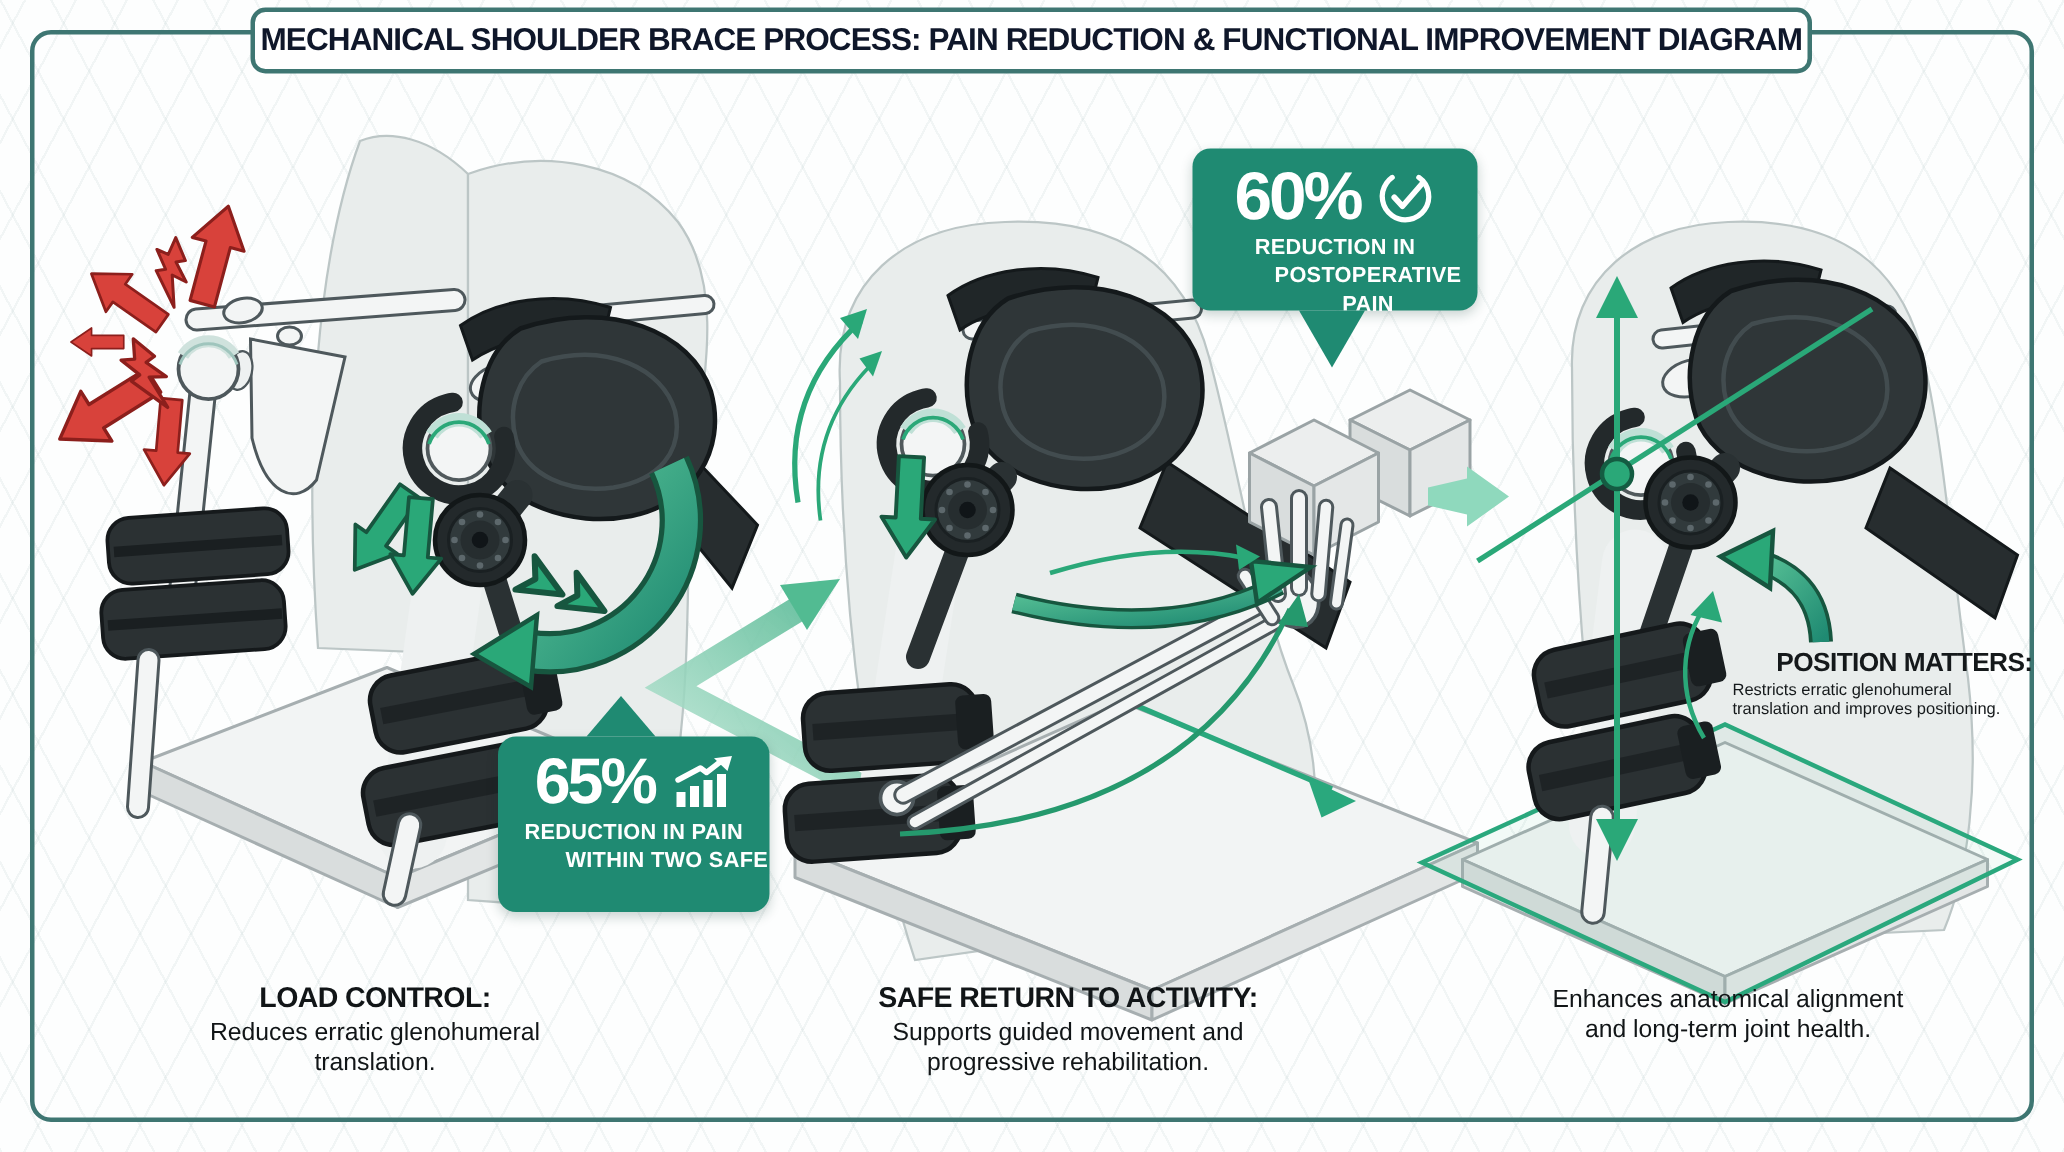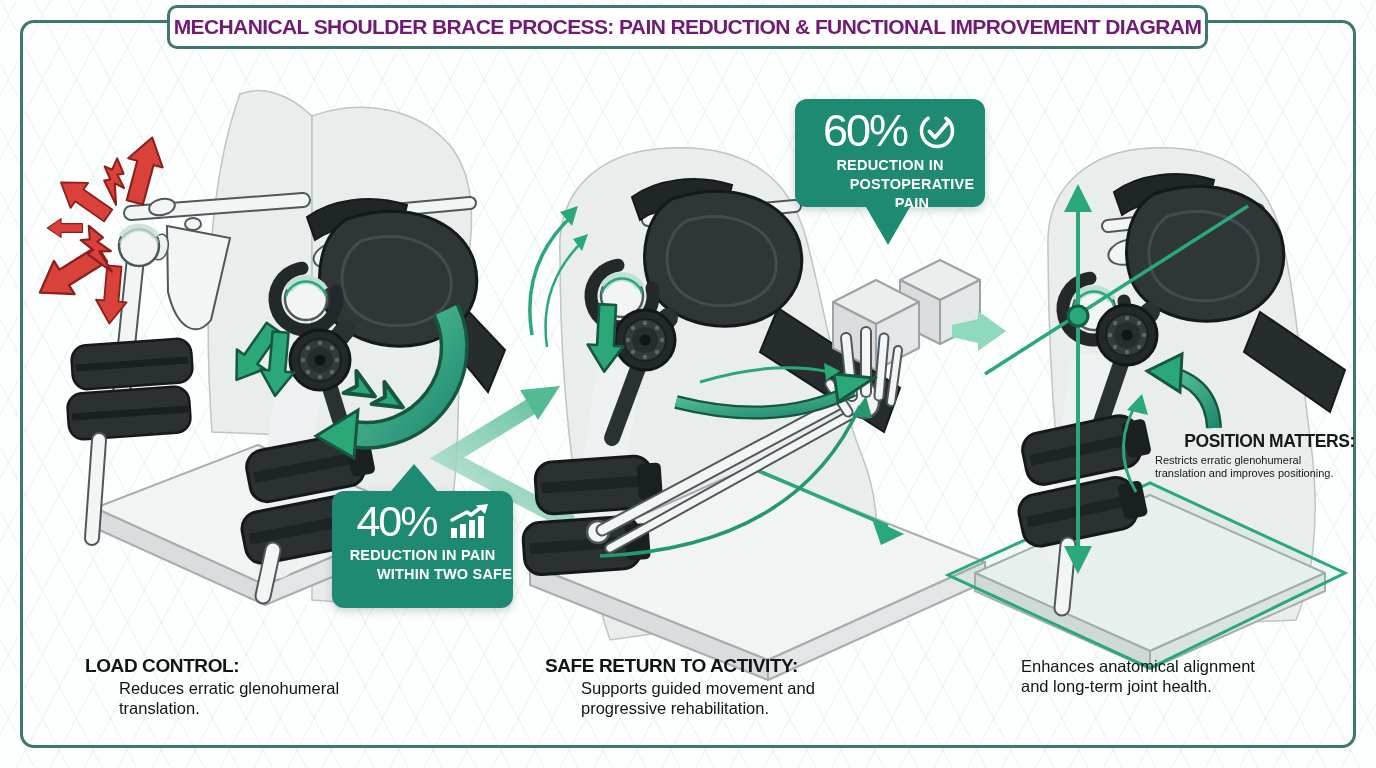--- a/index.html
+++ b/index.html
@@ -14,42 +14,42 @@
   .frame{
     position:absolute;left:20px;top:20px;right:20px;bottom:20px;
     border:3px solid #3e7672;border-radius:14px;z-index:2;pointer-events:none;
   }
   .title-tab{
     position:absolute;left:167px;top:5px;width:1035px;height:38px;z-index:6;
     background:#fff;border:3px solid #3e7672;border-radius:10px;
     display:flex;align-items:center;justify-content:center;
   }
   .title-tab h1{
-    margin:0;font-size:21px;font-weight:800;color:#701a75;letter-spacing:-0.6px;white-space:nowrap;
+    margin:0;font-size:21px;font-weight:800;color:#0f172a;letter-spacing:-0.6px;white-space:nowrap;
   }
   .scene{position:absolute;left:0;top:0;z-index:1;}
   .badge{
     position:absolute;background:#1f8a72;border-radius:12px;color:#fff;text-align:center;z-index:5;
     box-shadow:0 3px 8px rgba(20,60,50,.22);
   }
   .b60{left:795px;top:99px;width:190px;height:108px;}
   .b60 .ptr{position:absolute;top:100%;left:71px;width:0;height:0;
     border-left:22px solid transparent;border-right:22px solid transparent;border-top:38px solid #1f8a72;}
   .b40{left:332px;top:491px;width:181px;height:117px;}
   .b40 .ptr{position:absolute;bottom:100%;left:59px;width:0;height:0;
     border-left:23px solid transparent;border-right:23px solid transparent;border-bottom:27px solid #1f8a72;}
   .val-row{display:flex;justify-content:center;align-items:center;gap:10px;margin-top:9px;}
-  .val{font-size:45px;font-weight:400;letter-spacing:-2px;line-height:1;}
+  .val{font-size:45px;font-weight:700;letter-spacing:-2px;line-height:1;}
   .b40 .val{font-size:43px;}
   .bline{font-size:14.5px;font-weight:700;letter-spacing:.2px;line-height:1.32;margin-top:3px;}
   .bline + .bline{margin-top:0;padding-left:44px;}
   .note{position:absolute;left:1155px;top:431px;width:200px;z-index:4;color:#15191b;}
   .note h3{margin:0;font-size:17.5px;font-weight:800;letter-spacing:-0.4px;text-align:right;}
   .note p{margin:2px 0 0;font-size:11px;line-height:1.2;max-width:192px;}
-  .caption{position:absolute;top:655px;color:#111517;z-index:4;}
+  .caption{position:absolute;top:655px;text-align:center;color:#111517;z-index:4;}
   .cap1{left:85px;width:330px;}
   .cap2{left:545px;width:334px;}
   .cap3{left:985px;width:334px;}
   .caption h3{margin:0;font-size:19px;font-weight:800;letter-spacing:-0.4px;}
   .caption p{margin:2px auto 0;font-size:16.5px;line-height:1.2;max-width:262px;}
 </style>
 </head>
 <body>
 
 <div class="canvas">
@@ -328,21 +328,21 @@
       </svg>
     </div>
     <div class="bline">REDUCTION IN</div>
     <div class="bline">POSTOPERATIVE PAIN</div>
     <div class="ptr"></div>
   </div>
 
   <div class="badge b40">
     <div class="ptr"></div>
     <div class="val-row">
-      <span class="val">40%</span>
+      <span class="val">65%</span>
       <svg width="42" height="36" viewBox="0 0 42 36">
         <rect x="4" y="24" width="6" height="10" fill="#fff"></rect>
         <rect x="13" y="20" width="6" height="14" fill="#fff"></rect>
         <rect x="22" y="16" width="6" height="18" fill="#fff"></rect>
         <rect x="31" y="12" width="6" height="22" fill="#fff"></rect>
         <path d="M5,16 L20,8 L24,11 L33,4" fill="none" stroke="#fff" stroke-width="3.6" stroke-linecap="round" stroke-linejoin="round"></path>
         <polygon points="41,0 29,1.5 38,10" fill="#fff"></polygon>
       </svg>
     </div>
     <div class="bline">REDUCTION IN PAIN</div>

